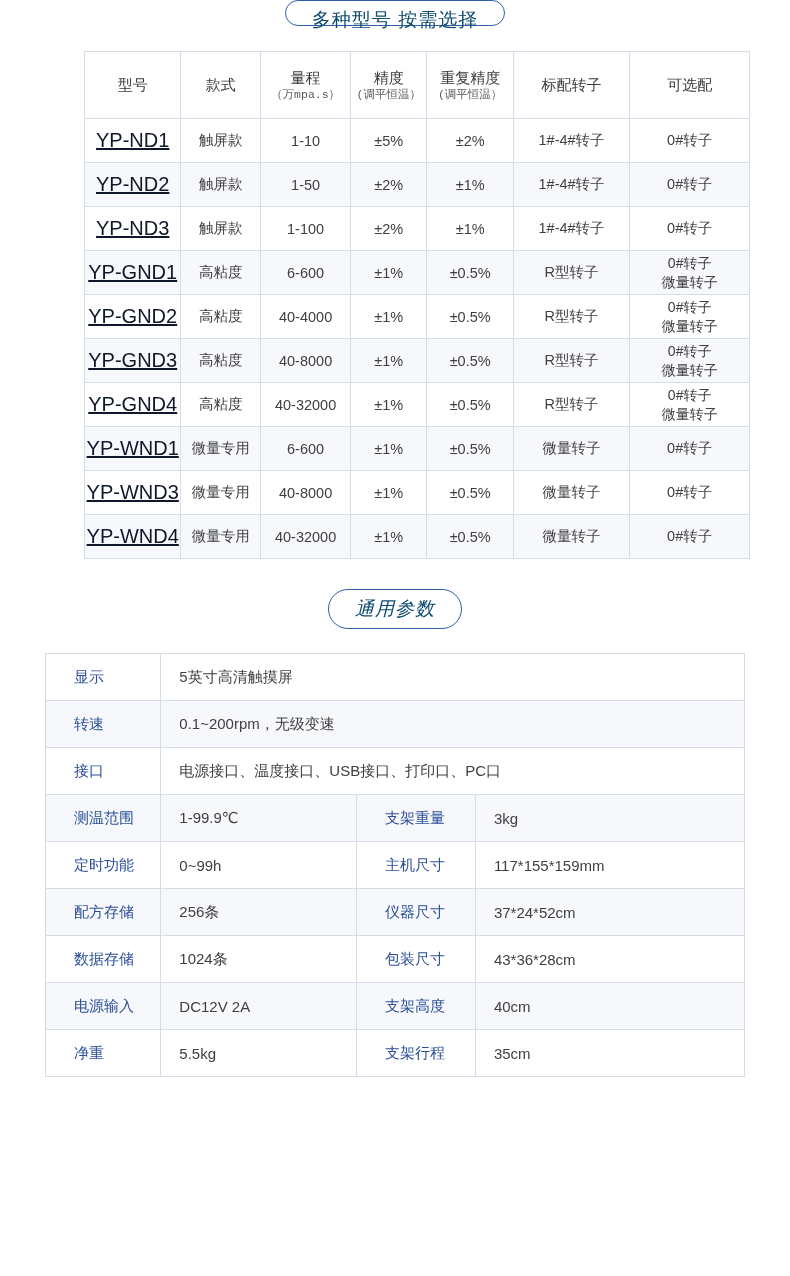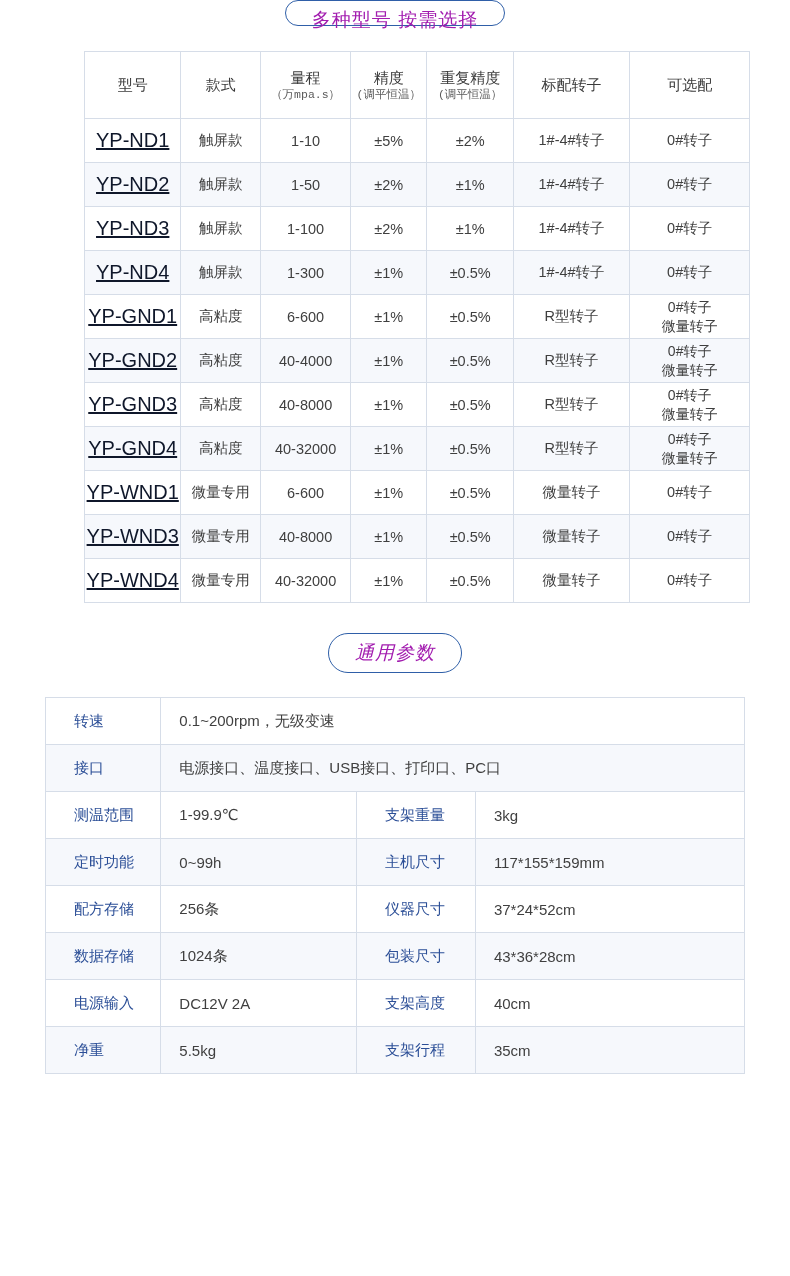--- a/index.html
+++ b/index.html
@@ -22,21 +22,21 @@
   }
 
   
   .pill-wrap {
     display: flex;
     justify-content: center;
   }
   .pill {
     border: 1px solid #2f5fa8;
     border-radius: 22px;
-    color: #a21caf;
+    color: #0c4a6e;
     font-size: 19px;
     letter-spacing: 1px;
     padding: 9px 26px 10px 26px;
     line-height: 1;
     white-space: nowrap;
     text-align: right;
   }
 
   
   .models-wrap {
@@ -177,29 +177,20 @@
           <tr>
             <td class="model">YP-ND3</td>
             <td>触屏款</td>
             <td>1-100</td>
             <td>±2%</td>
             <td>±1%</td>
             <td>1#-4#转子</td>
             <td><span>0#转子</span></td>
           </tr>
           <tr>
-            <td class="model">YP-ND4</td>
-            <td>触屏款</td>
-            <td>1-300</td>
-            <td>±1%</td>
-            <td>±0.5%</td>
-            <td>1#-4#转子</td>
-            <td><span>0#转子</span></td>
-          </tr>
-          <tr>
             <td class="model">YP-GND1</td>
             <td>高粘度</td>
             <td>6-600</td>
             <td>±1%</td>
             <td>±0.5%</td>
             <td>R型转子</td>
             <td class="two-line">
               <span>0#转子</span>
               <span>微量转子</span>
             </td>
@@ -278,20 +269,24 @@
   <div class="params-wrap">
     <table class="params">
       <colgroup>
         <col style="width:16.5%">
         <col style="width:28%">
         <col style="width:17%">
         <col style="width:38.5%">
       </colgroup>
       <tbody id="params-body">
           <tr>
+            <td class="label">显示</td>
+            <td colspan="3">5英寸高清触摸屏</td>
+          </tr>
+          <tr>
             <td class="label">转速</td>
             <td colspan="3">0.1~200rpm，无级变速</td>
           </tr>
           <tr>
             <td class="label">接口</td>
             <td colspan="3">电源接口、温度接口、USB接口、打印口、PC口</td>
           </tr>
           <tr>
             <td class="label">测温范围</td>
             <td>1-99.9℃</td>

